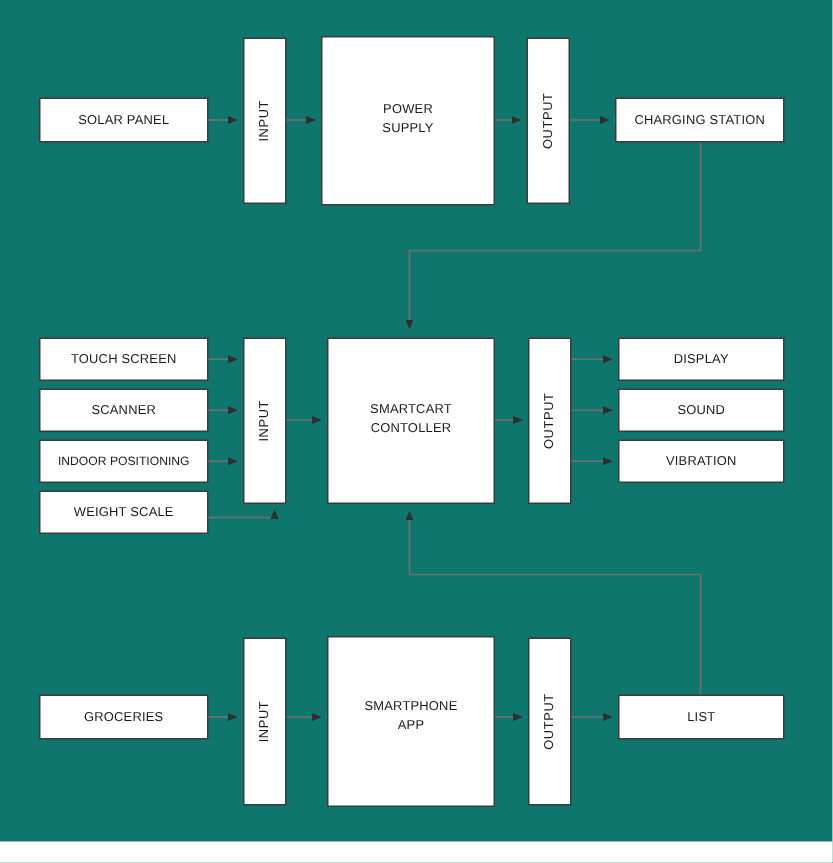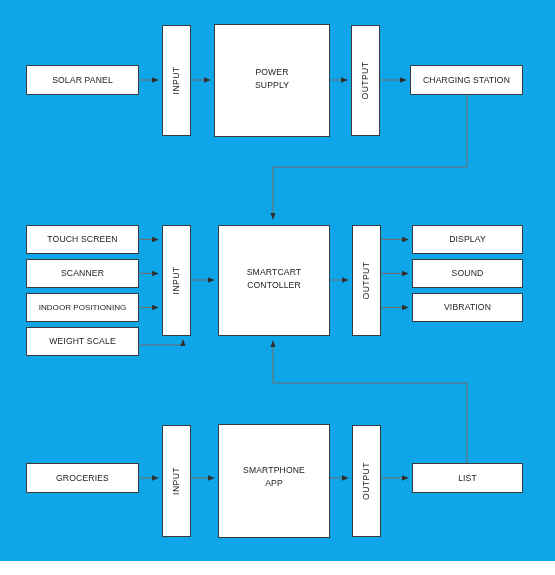--- a/index.html
+++ b/index.html
@@ -10,21 +10,21 @@
   body {
     width: 555px;
     height: 575px;
     font-family: "Liberation Sans", sans-serif;
     overflow: hidden;
   }
   #diagram-root {
     position: relative;
     width: 555px;
     height: 561px;
-    background: #0ea5e9;
+    background: #0f766e;
     text-decoration: underline;
   }
   svg.diagram {
     display: block;
     width: 555px;
     height: 575px;
   }
   .box-rect {
     fill: #ffffff;
     stroke: #3b3b3b;

